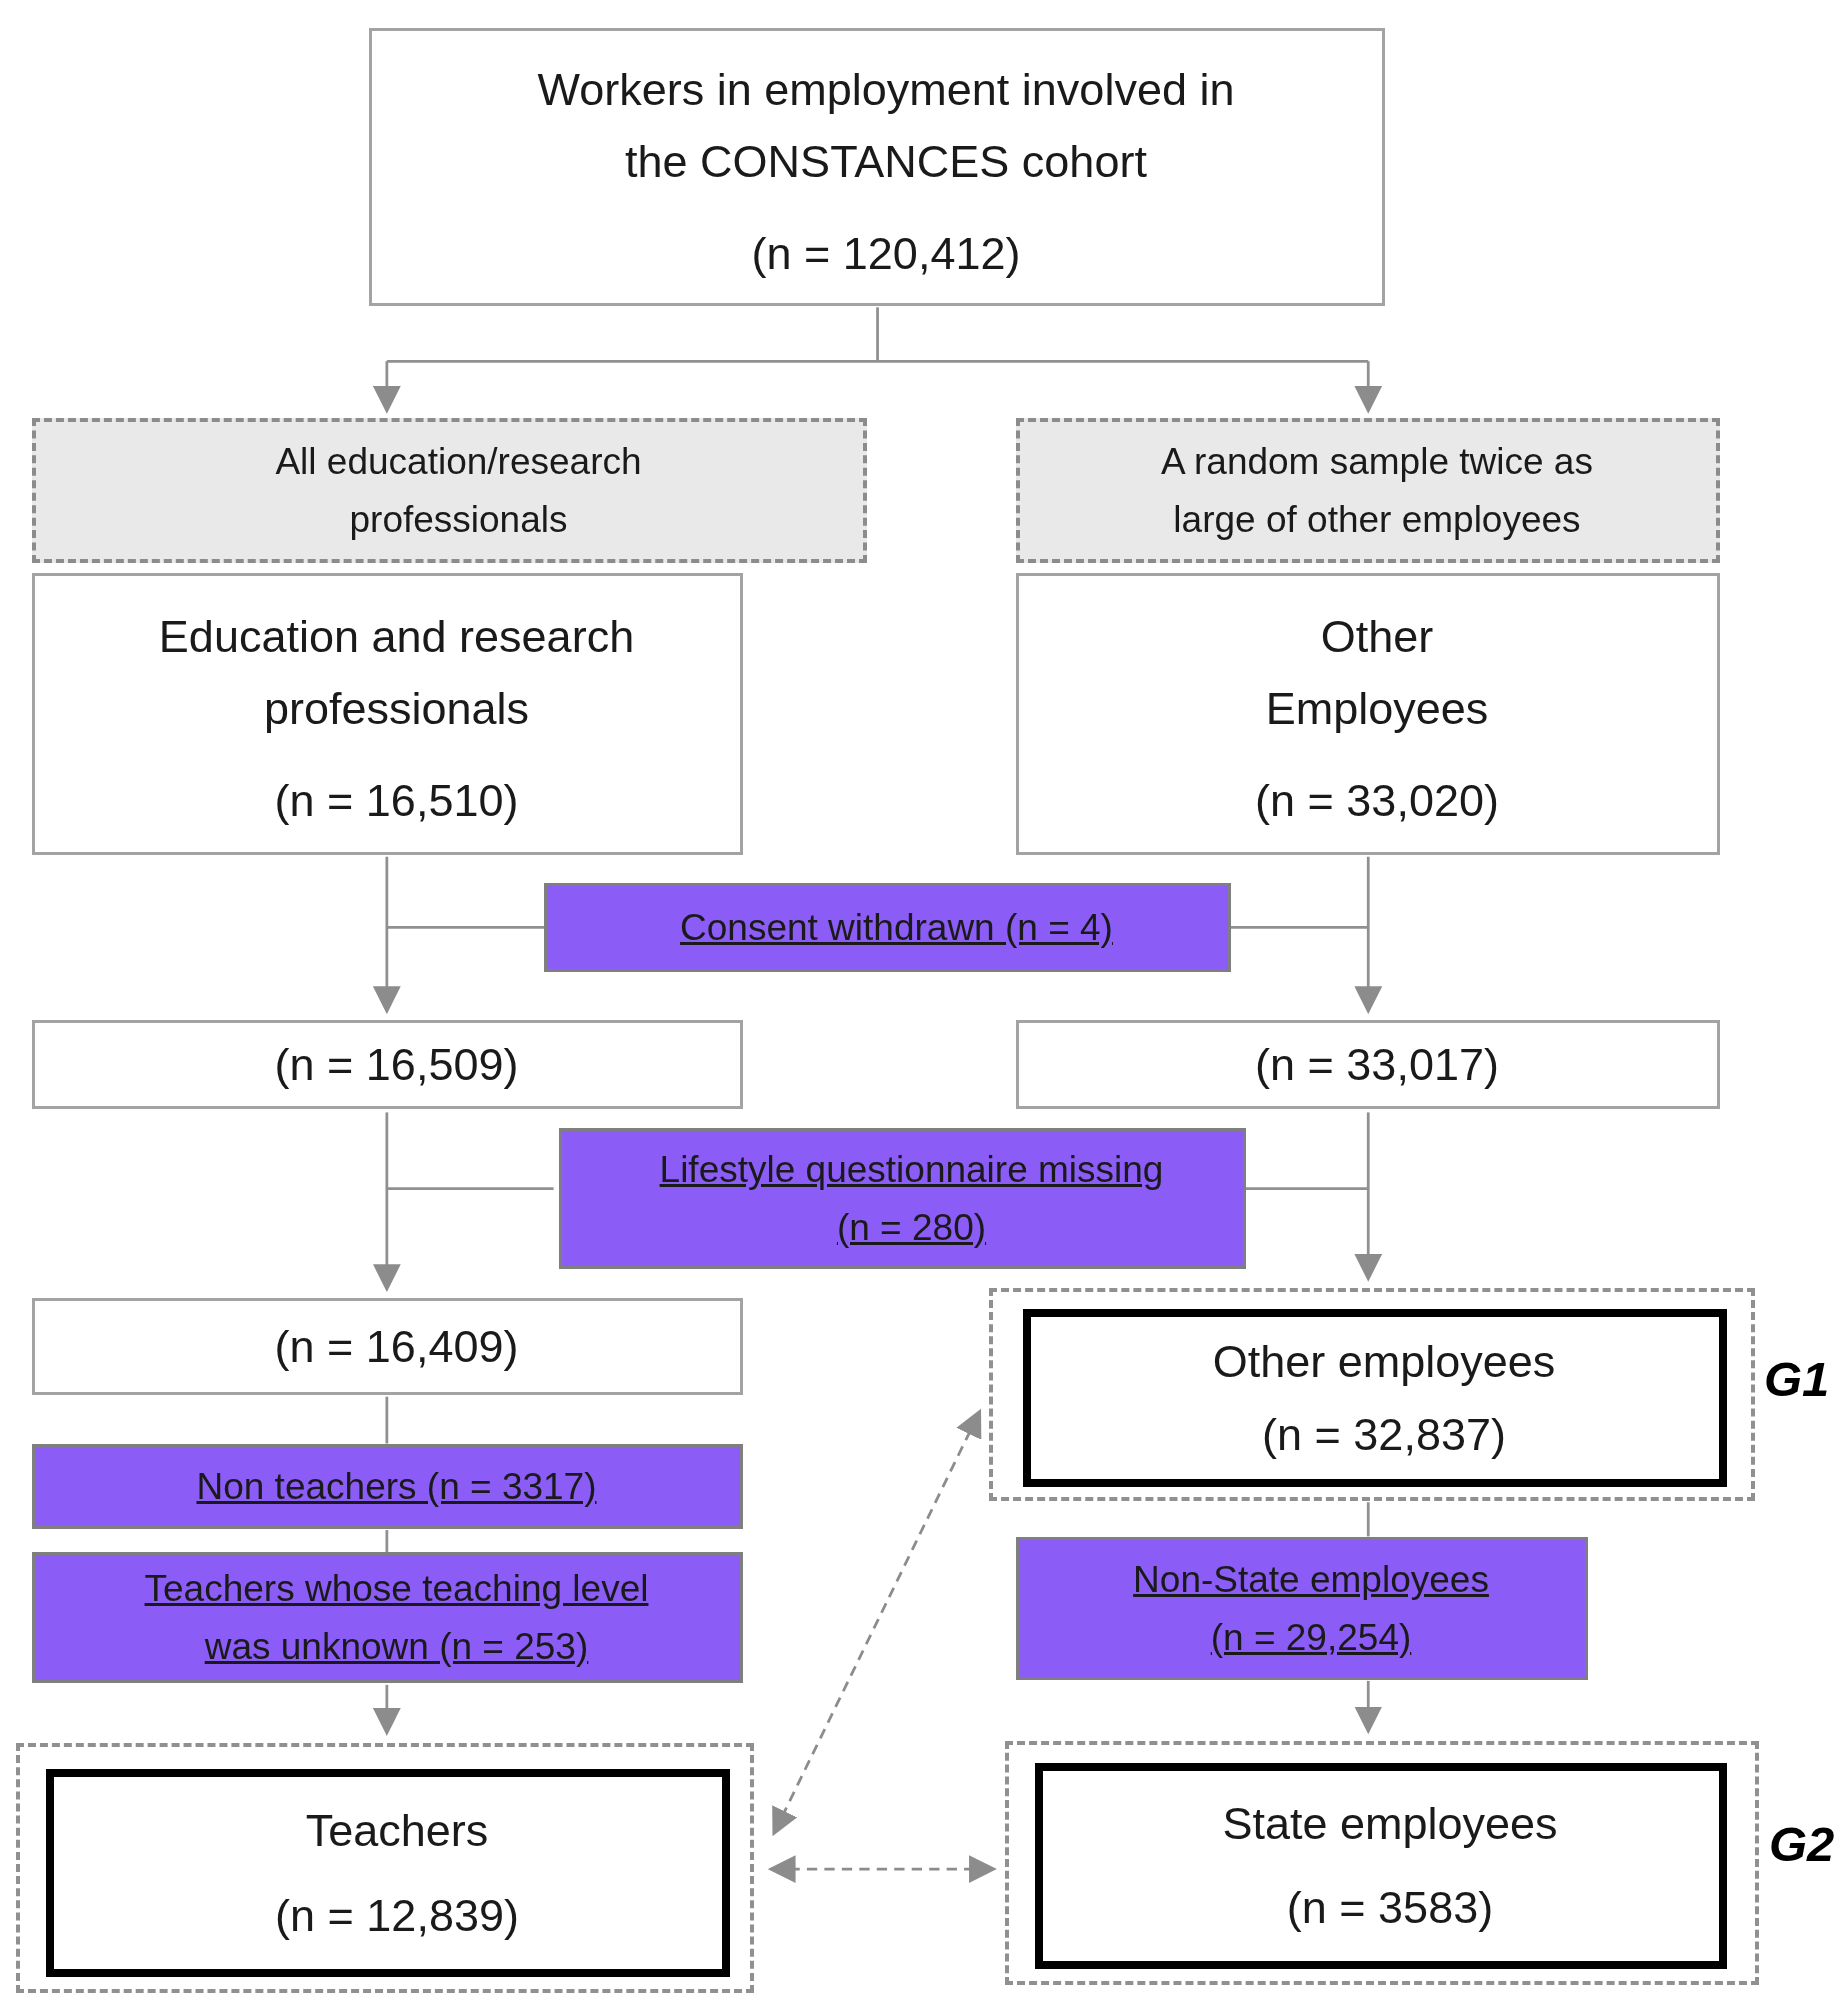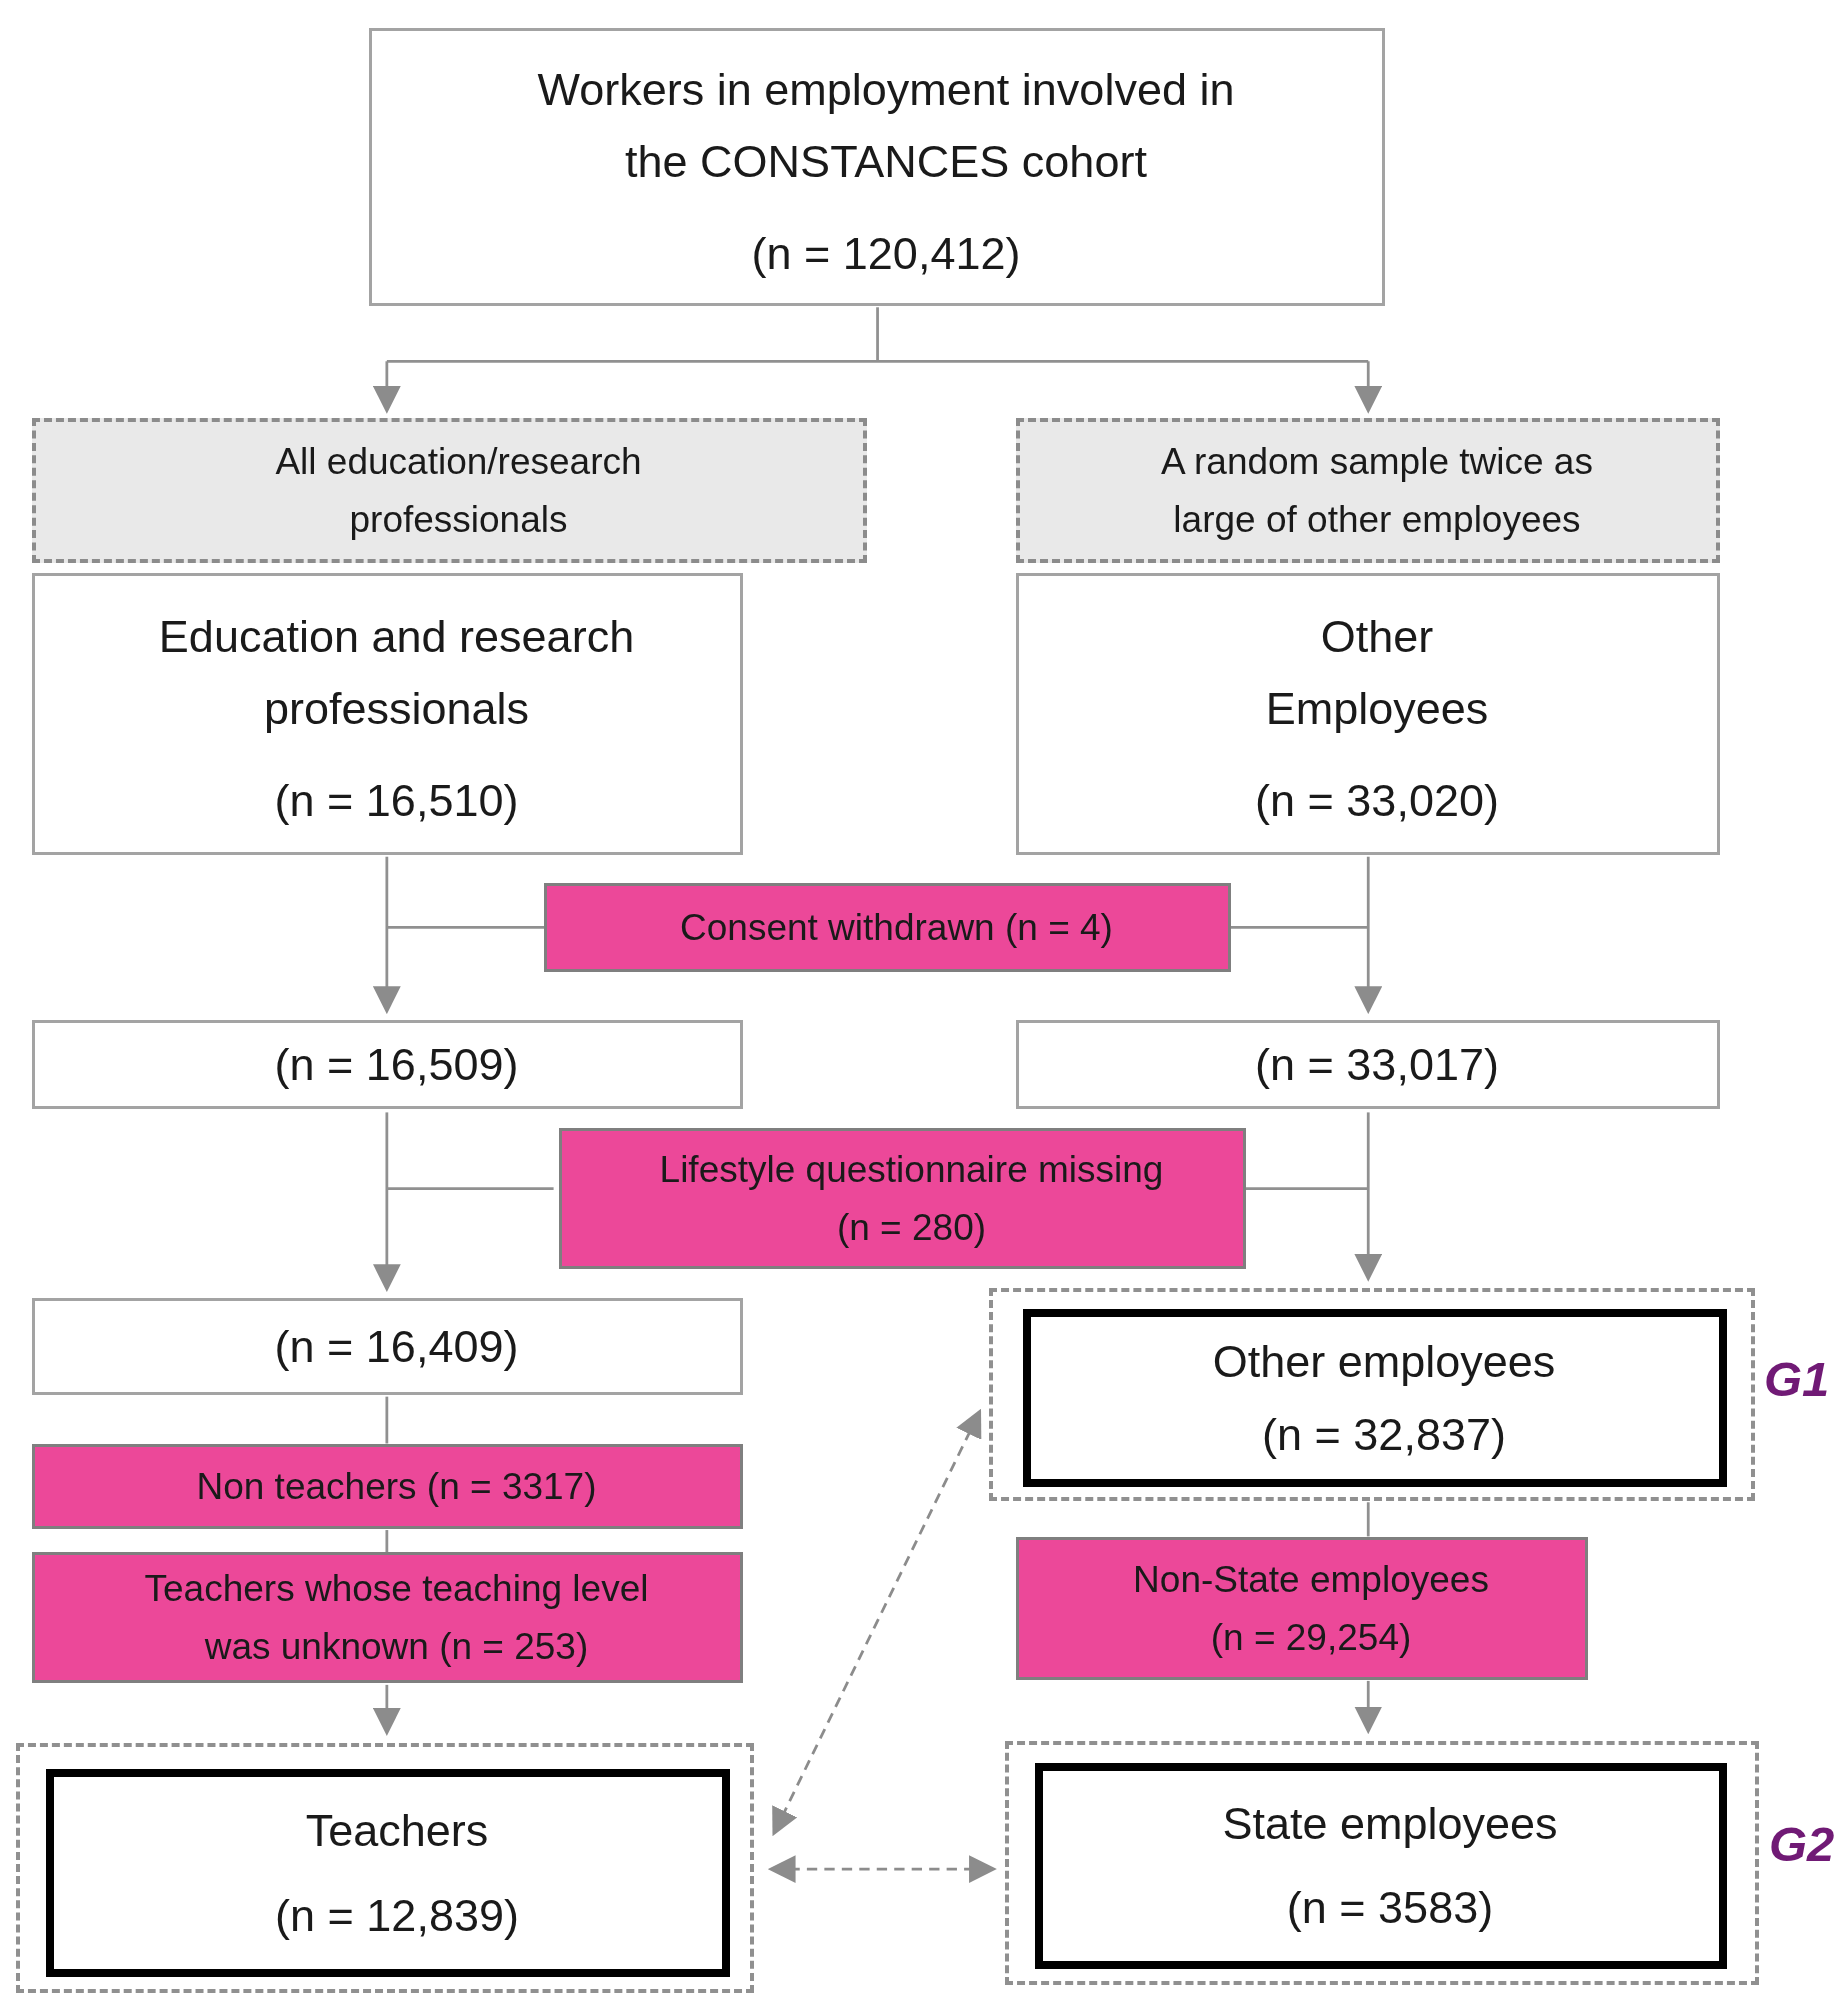--- a/index.html
+++ b/index.html
@@ -7,32 +7,32 @@
     position:relative; width:1848px; height:2012px; background:#ffffff;
     font-family:"Liberation Sans", sans-serif; color:#1a1a1a;
   }
   svg.arrows { position:absolute; left:0; top:0; }
   .box {
     position:absolute; box-sizing:border-box;
     display:flex; flex-direction:column; align-items:center; justify-content:center;
     text-align:center; color:#1a1a1a;padding-left:18px;
   }
   .bw    { background:#ffffff; border:3.2px solid #a3a3a3; }
-  .bg    { background:#ec4899; border:3.2px solid #7f7f7f; }
+  .bg    { background:#8b5cf6; border:3.2px solid #7f7f7f;text-decoration:underline; }
   .bnote { background:#e9e9e9; border:4px dashed #8c8c8c; }
   .bdash { background:transparent; border:4px dashed #909090; }
   .bthick{ background:#ffffff; border:8.7px solid #000000; }
   .t-lg { font-size:45px; line-height:1.6; white-space:pre-line; }
   .t-md { font-size:37px; line-height:1.55; white-space:pre-line; }
   .t-n  { font-size:45px; line-height:1.2; white-space:pre-line; }
   .mt   { margin-top:29px; }
   .mt-s { margin-top:17.5px; }
   .glabel {
     position:absolute; font-size:49px; font-style:italic; font-weight:600;
-    color:#701a75; line-height:1;
+    color:#000000; line-height:1;
   }
 </style>
 </head>
 <body>
 
 <div class="canvas">
 
   <svg class="arrows" width="1848" height="2012" viewBox="0 0 2327 2534">
     <defs>
       <marker id="ah" viewBox="0 0 10 10" refX="8.5" refY="5" markerWidth="10" markerHeight="10" orient="auto-start-reverse">

